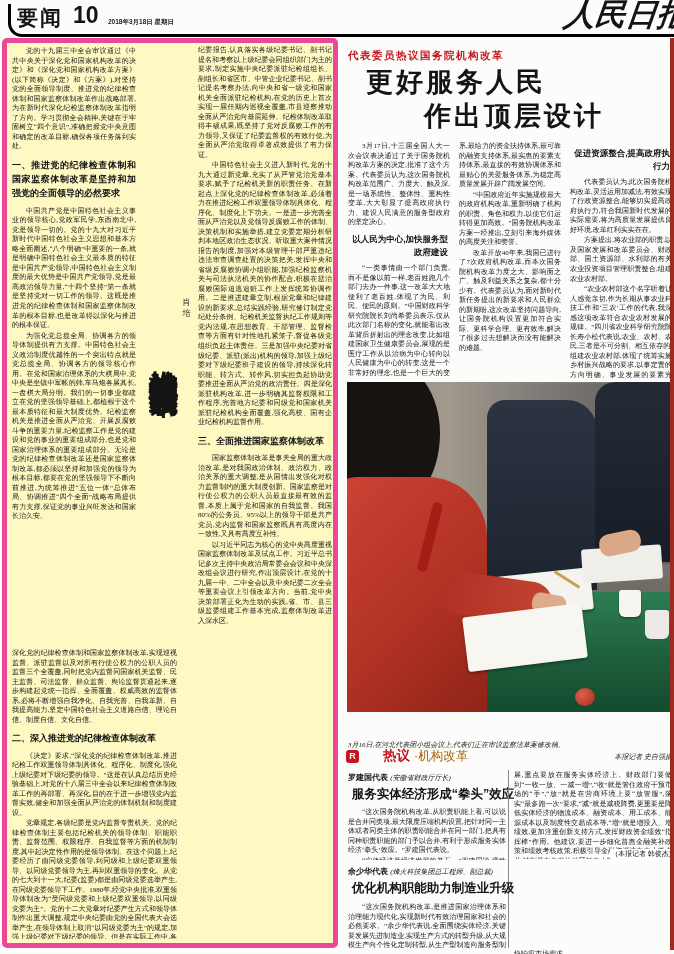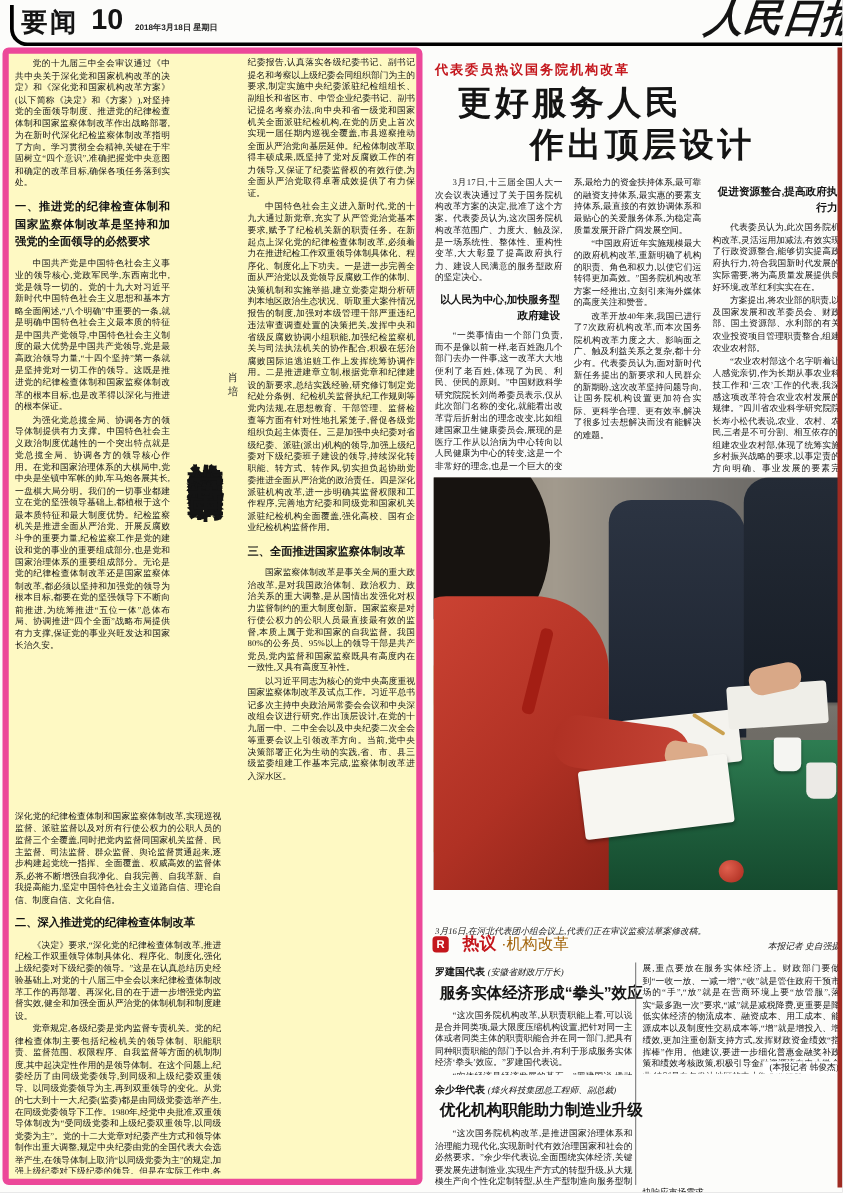--- a/index.html
+++ b/index.html
@@ -37,21 +37,21 @@
   
   .photo{position:absolute;left:347px;top:382px;width:325px;height:330px;overflow:hidden;
         background:linear-gradient(180deg,#9a958c 0%,#837f78 45%,#6f6c66 62%);}
   .ph{position:absolute;}
   .caption{position:absolute;left:348px;top:708px;width:324px;font:italic 7px "Liberation Serif",serif;color:#222;margin-top:32px;}
   .caption .credit-line{text-align:right;margin-top:2px;font-style:italic;}
   
   .hot-head{position:absolute;left:346px;top:746px;height:16px;}
   .hot-logo{display:inline-block;width:13px;height:13px;background:#c4161c;border-radius:3px;color:#fff;
         font:bold 9px "Liberation Sans",sans-serif;text-align:center;line-height:13px;vertical-align:middle;}
-  .hot-strong{font:bold 13.5px "Liberation Sans","DejaVu Sans",sans-serif;color:#c4161c;vertical-align:middle;margin-left:7px;}
+  .hot-strong{font:bold 13.5px "Liberation Sans","DejaVu Sans",sans-serif;color:#c4161c;vertical-align:middle;margin-left:20px;}
   .hot-rest{font:12.5px "Liberation Sans","DejaVu Sans",sans-serif;color:#a16207;vertical-align:middle;}
   .byline{position:absolute;font:bold 8px "Liberation Sans","DejaVu Sans",sans-serif;white-space:nowrap;}
   .byline i{font:italic 7px "Liberation Serif",serif;font-weight:normal;text-align:center;}
   .sub-art-h{position:absolute;width:170px;text-align:center;font:900 12.5px "Liberation Sans","DejaVu Sans",sans-serif;white-space:nowrap;}
   .credit-abs{position:absolute;right:1px;bottom:0;background:#fff;padding-left:6px;font-size:7px;}
   .v-divider{position:absolute;left:508px;top:770px;width:1px;height:178px;background:#8a8a8a;}
   .edge-line{position:absolute;left:670px;top:38px;width:4px;height:912px;background:#9e2b22;}
   .rel{position:relative;}
 </style>
 </head>

